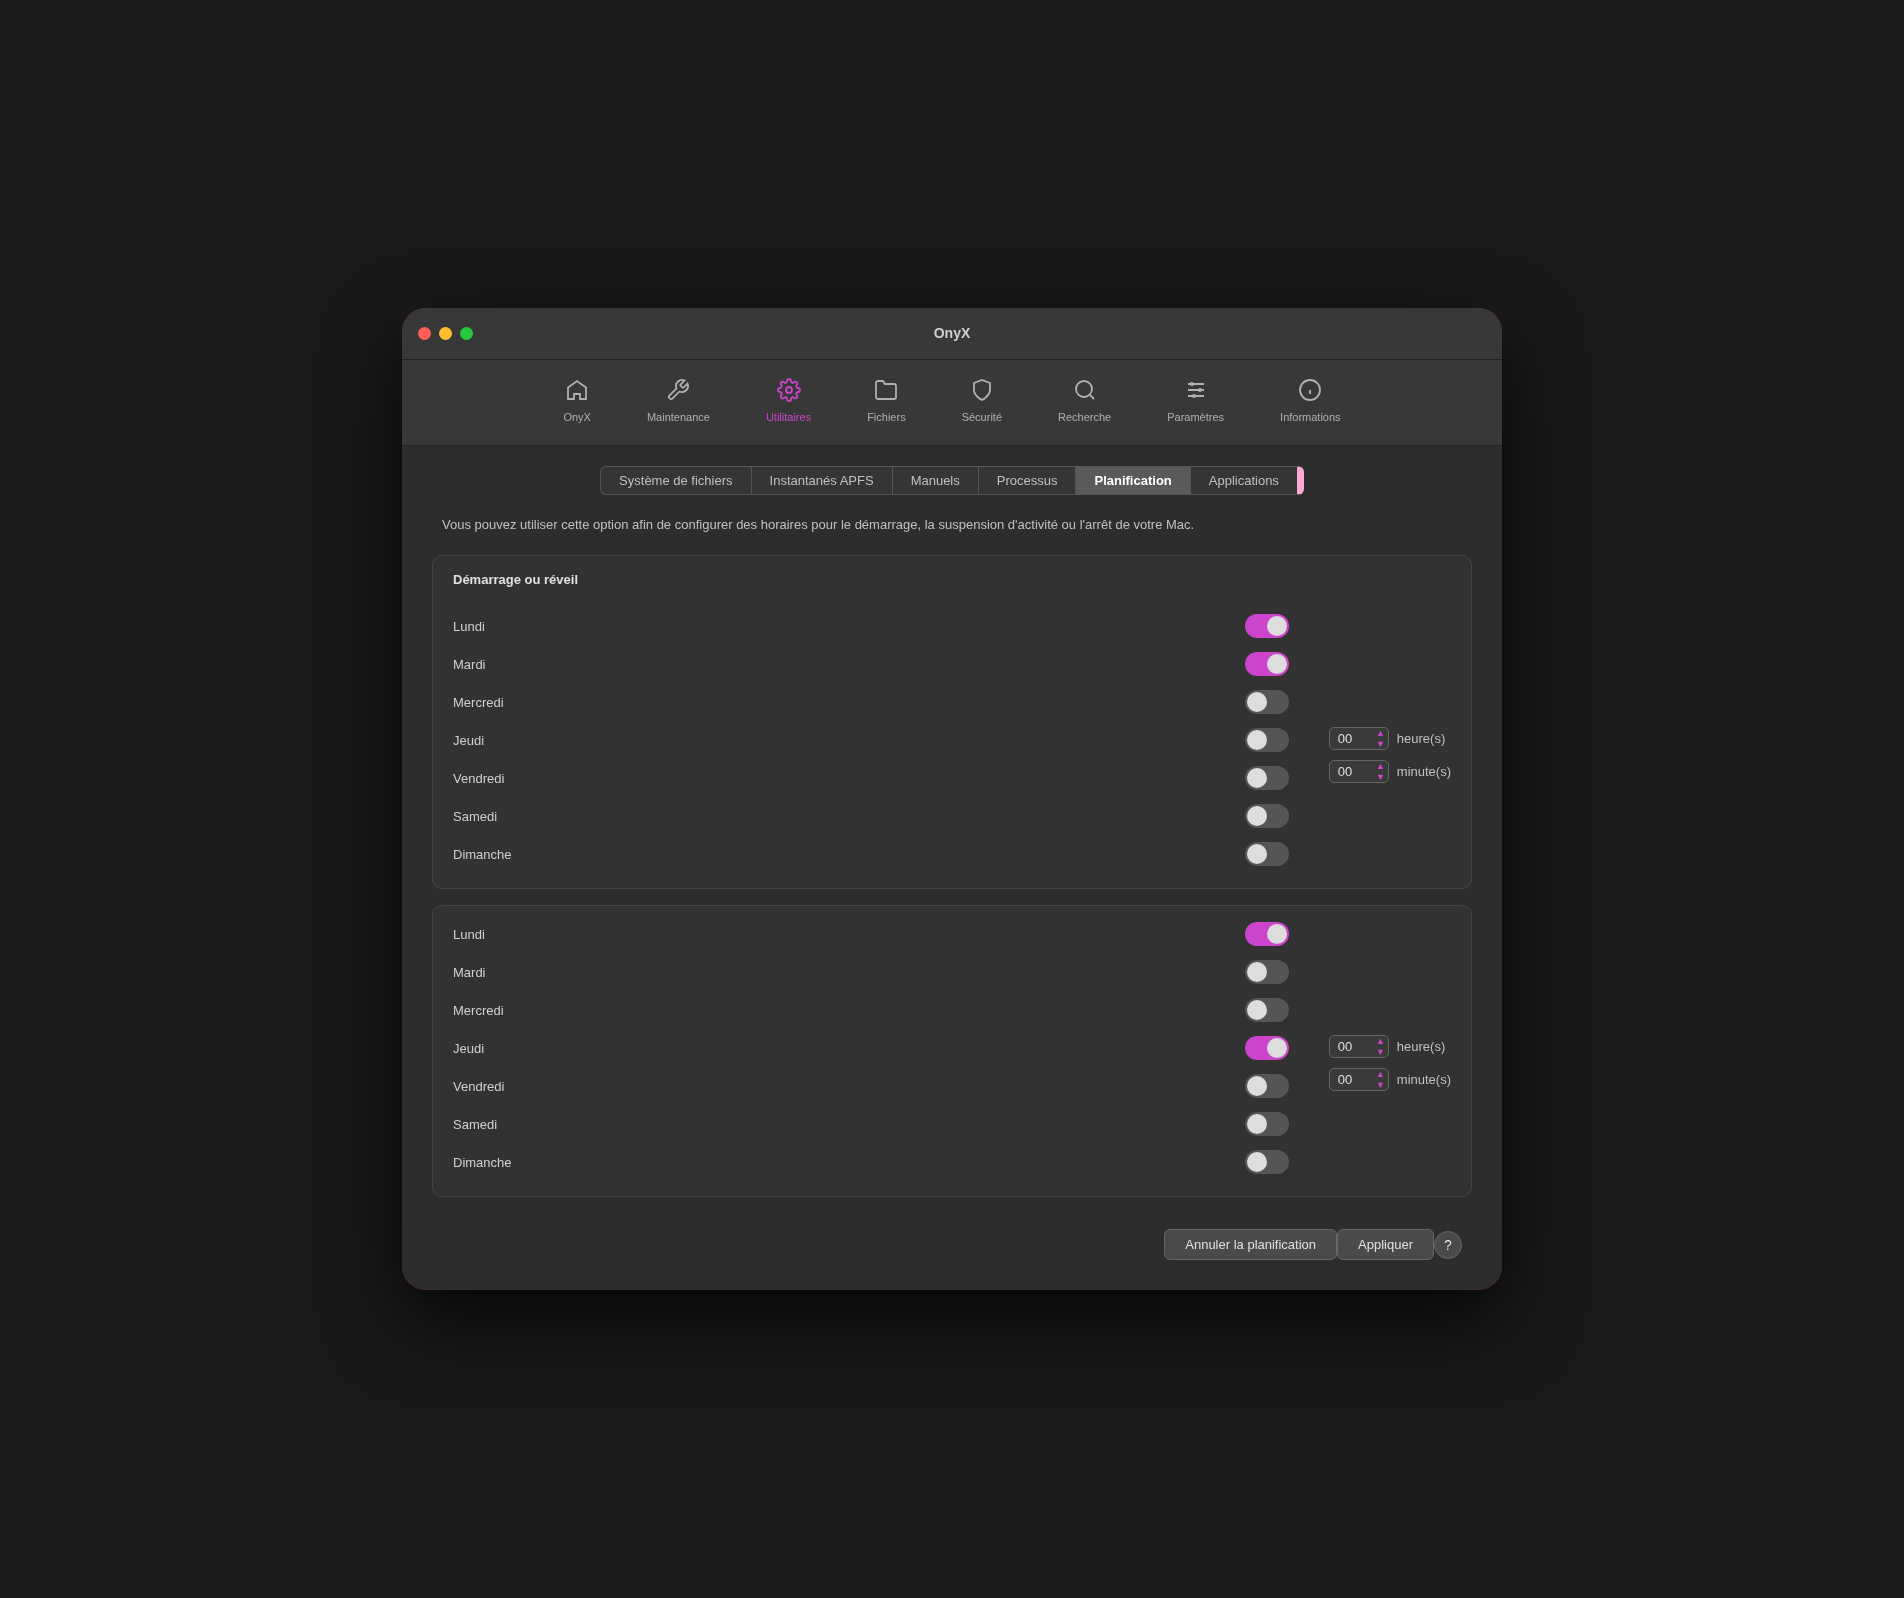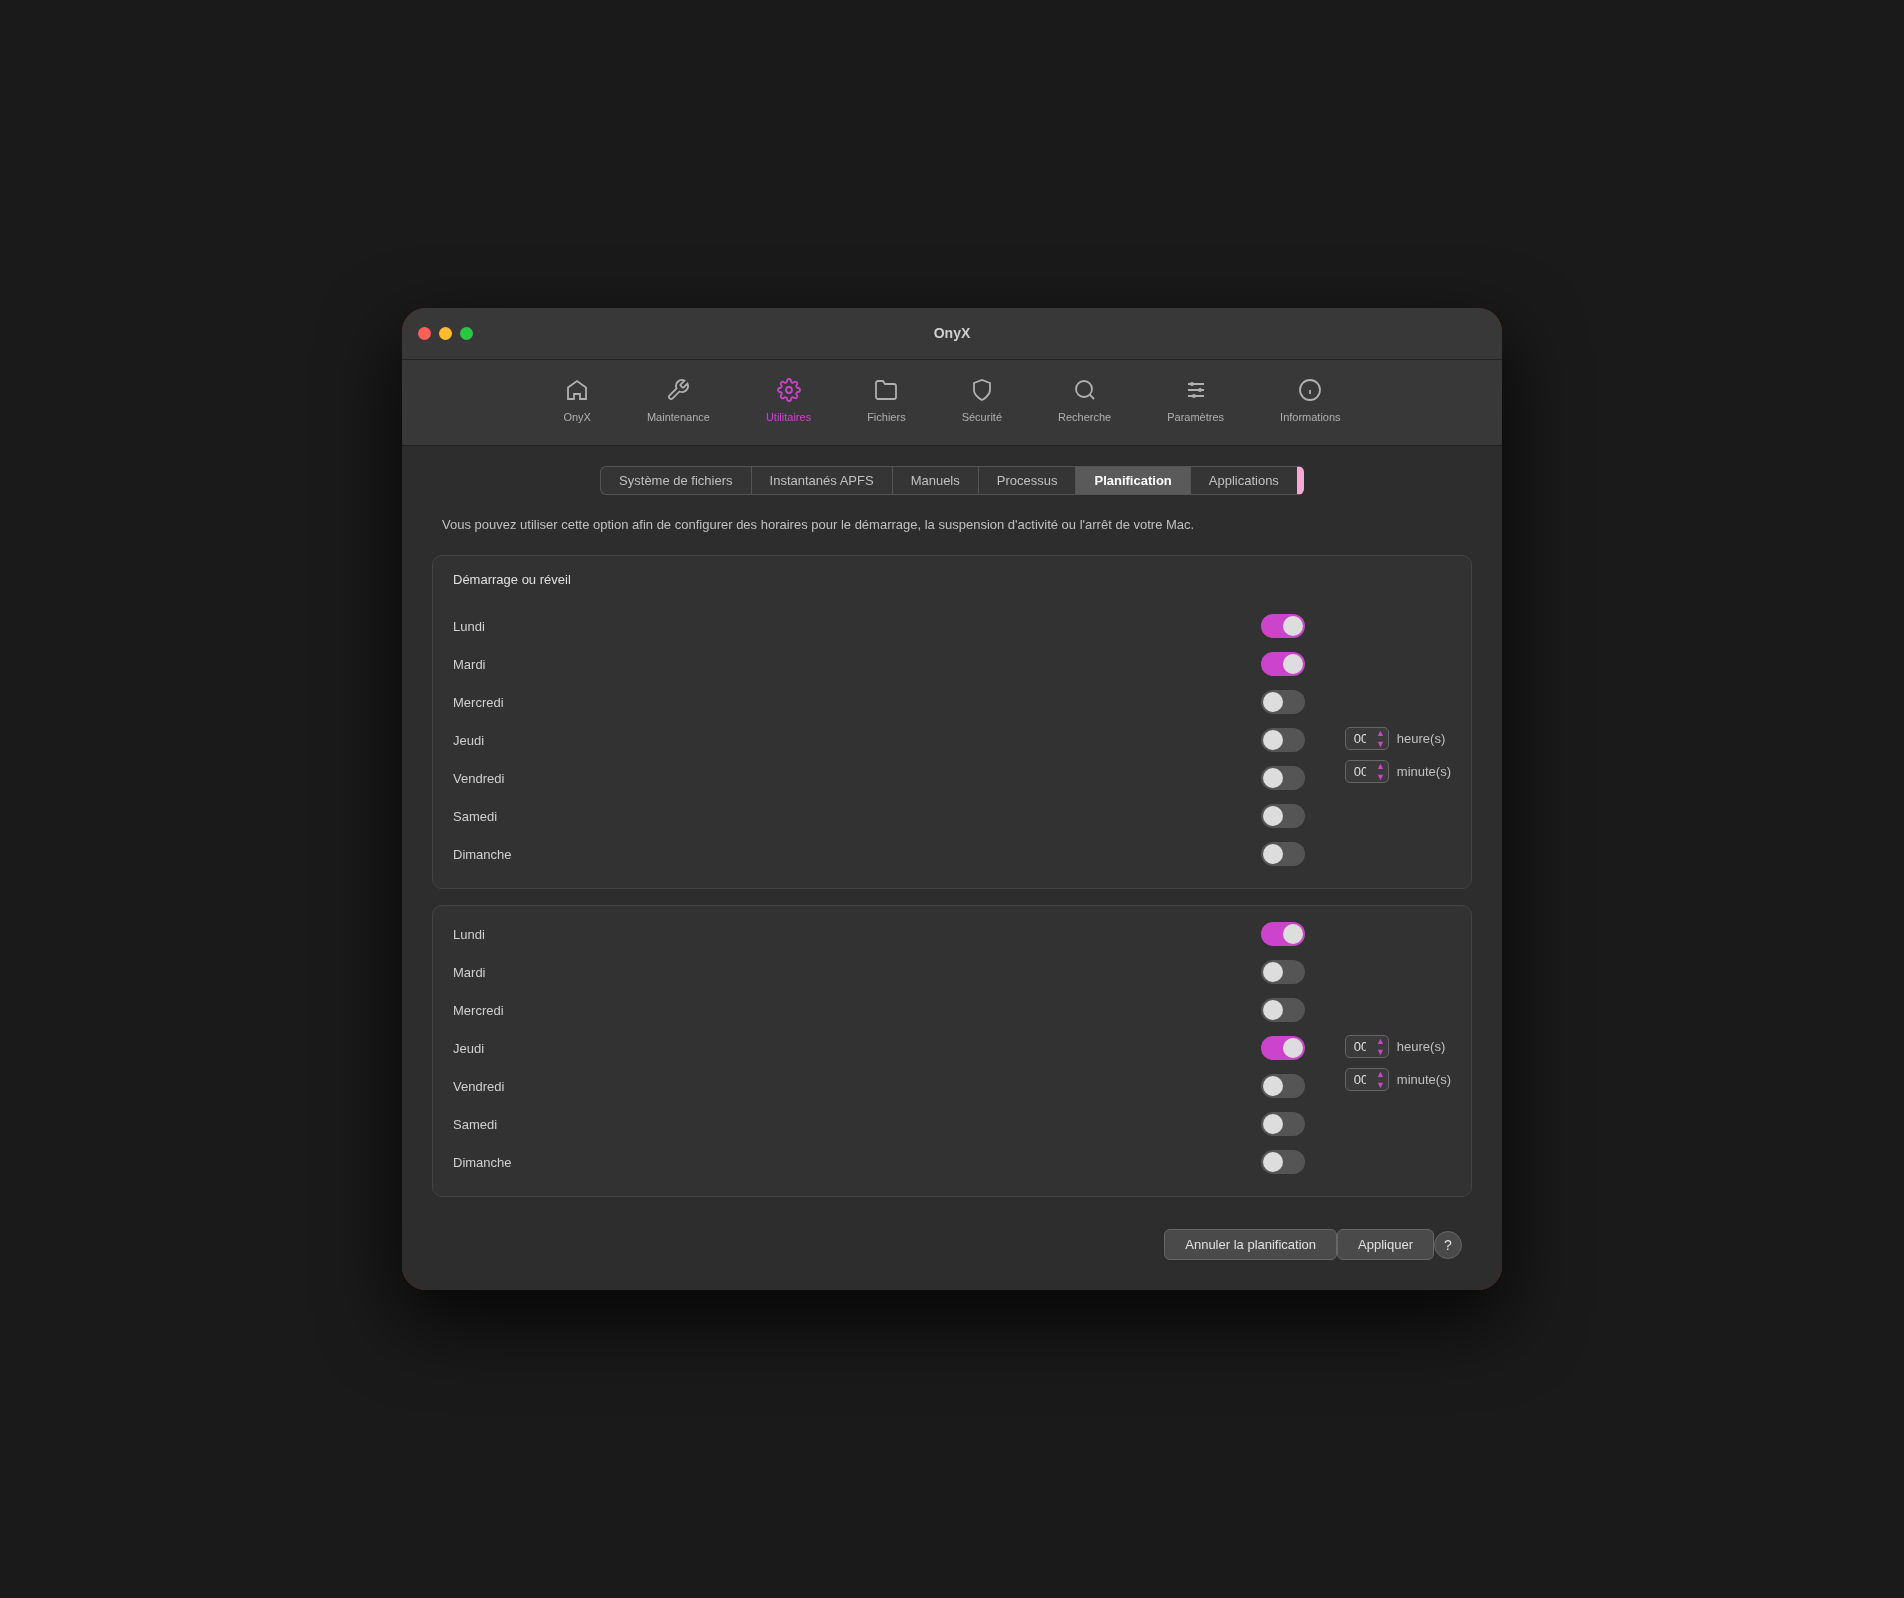--- a/index.html
+++ b/index.html
@@ -121,21 +121,21 @@
       border: 1px solid #444;
       margin-bottom: 16px;
       overflow: hidden;
     }
     .section-header {
       padding: 14px 20px 10px;
     }
     .section-title {
       color: #e0e0e0;
       font-size: 13px;
-      font-weight: 400;
+      font-weight: 700;
     }
     
     .section-select-header {
       padding: 14px 20px 10px;
       display: flex;
       align-items: center;
     }
     .section-select {
       background: #3a3a3a;
       border: 1px solid #7a7a7a;
@@ -233,21 +233,21 @@
       display: flex;
       align-items: center;
     }
     .time-input {
       background: #3a3a3a;
       border: 1px solid #666;
       border-radius: 5px;
       color: #e0e0e0;
       font-size: 13px;
       padding: 3px 22px 3px 8px;
-      width: 44px;
+      width: 60px;
       text-align: left;
     }
     .stepper-btns {
       position: absolute;
       right: 2px;
       display: flex;
       flex-direction: column;
       gap: 0;
     }
     .stepper-btn {

